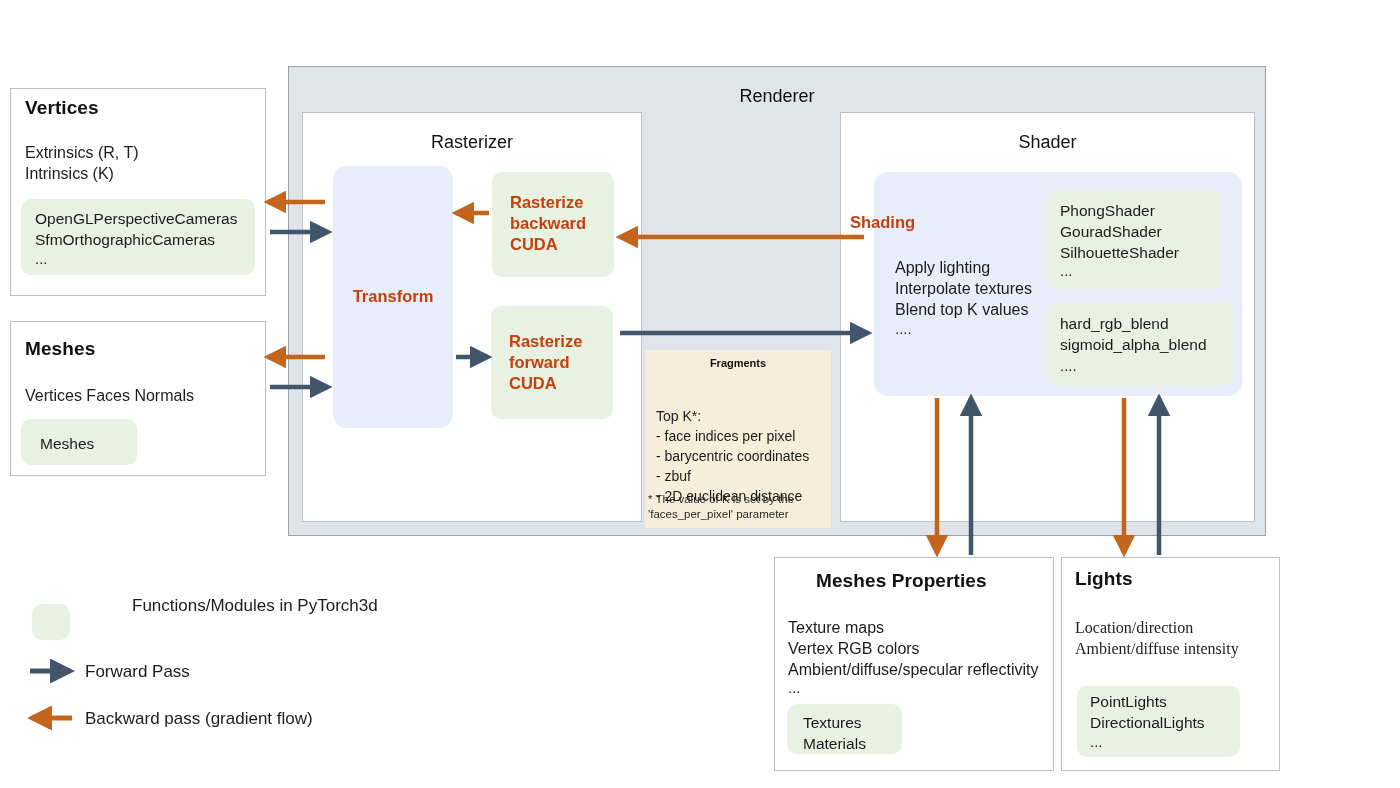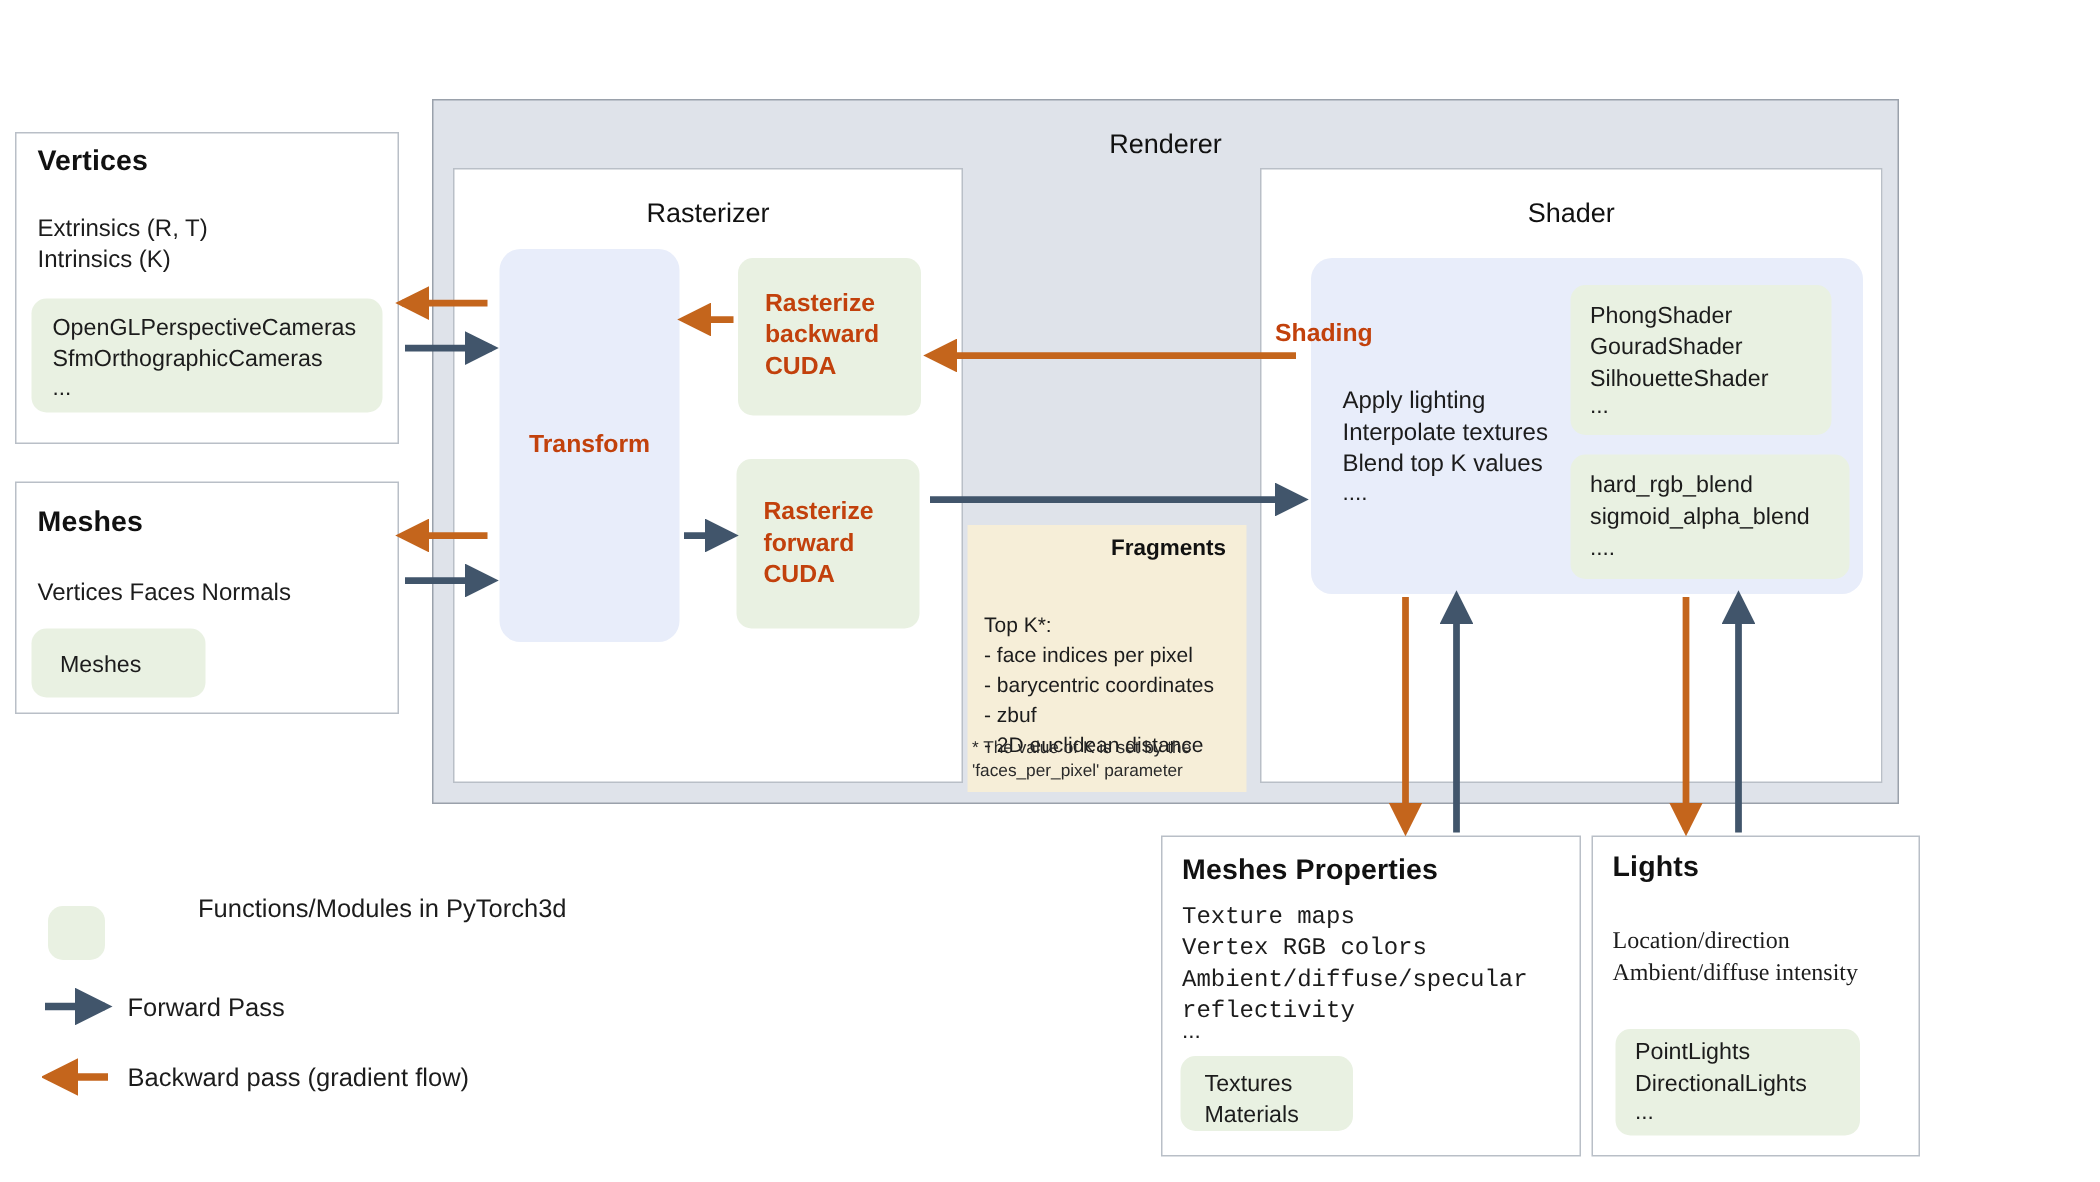--- a/index.html
+++ b/index.html
@@ -74,24 +74,23 @@
     color: #c2410c;
   }
   .tiny-note {
     font-size: 11.5px;
     line-height: 15px;
     color: #2a2a2a;
     white-space: pre-line;
   }
   .frag-title {
     font-weight: bold;
-    font-size: 15px;
+    font-size: 11px;
     text-align: center;
     color: #111111;
-    padding-left: 41px;
   }
   .frag-text {
     font-size: 14px;
     line-height: 20px;
     color: #1c1c1c;
     white-space: pre-line;
   }
   .legend-text {
     font-size: 17px;
     color: #1c1c1c;
@@ -171,22 +170,22 @@
 SfmOrthographicCameras</div>
 <div class="abs ellipsis-sm" style="left:35px; top:250px; width:40px;">...</div>
 
 <div class="abs wbox" style="left:10px; top:321px; width:256px; height:155px;"></div>
 <div class="abs box-title" style="left:25px; top:338px; width:220px;">Meshes</div>
 <div class="abs body-text" style="left:25px; top:385px; width:235px;">Vertices   Faces   Normals</div>
 <div class="abs greenbox" style="left:21px; top:419px; width:116px; height:46px;"></div>
 <div class="abs mono-list" style="left:40px; top:433px; width:100px;">Meshes</div>
 
 <div class="abs wbox" style="left:774px; top:557px; width:280px; height:214px;"></div>
-<div class="abs box-title" style="left:788px; top:570px; width:260px;">Meshes Properties</div>
-<div class="abs body-text" style="left:788px; top:601px; width:270px;font-family:Liberation Mono, monospace;">Texture maps
+<div class="abs box-title" style="left:816px; top:570px; width:260px;">Meshes Properties</div>
+<div class="abs body-text" style="left:788px; top:617px; width:270px;">Texture maps
 Vertex RGB colors
 Ambient/diffuse/specular reflectivity</div>
 <div class="abs ellipsis-sm" style="left:788px; top:679px; width:40px;">...</div>
 <div class="abs greenbox" style="left:787px; top:704px; width:115px; height:50px;"></div>
 <div class="abs mono-list" style="left:803px; top:712px; width:110px;">Textures
 Materials</div>
 
 <div class="abs wbox" style="left:1061px; top:557px; width:219px; height:214px;"></div>
 <div class="abs box-title" style="left:1075px; top:568px; width:200px;">Lights</div>
 <div class="abs body-text" style="left:1075px; top:617px; width:205px;font-family:Liberation Serif, serif;">Location/direction

